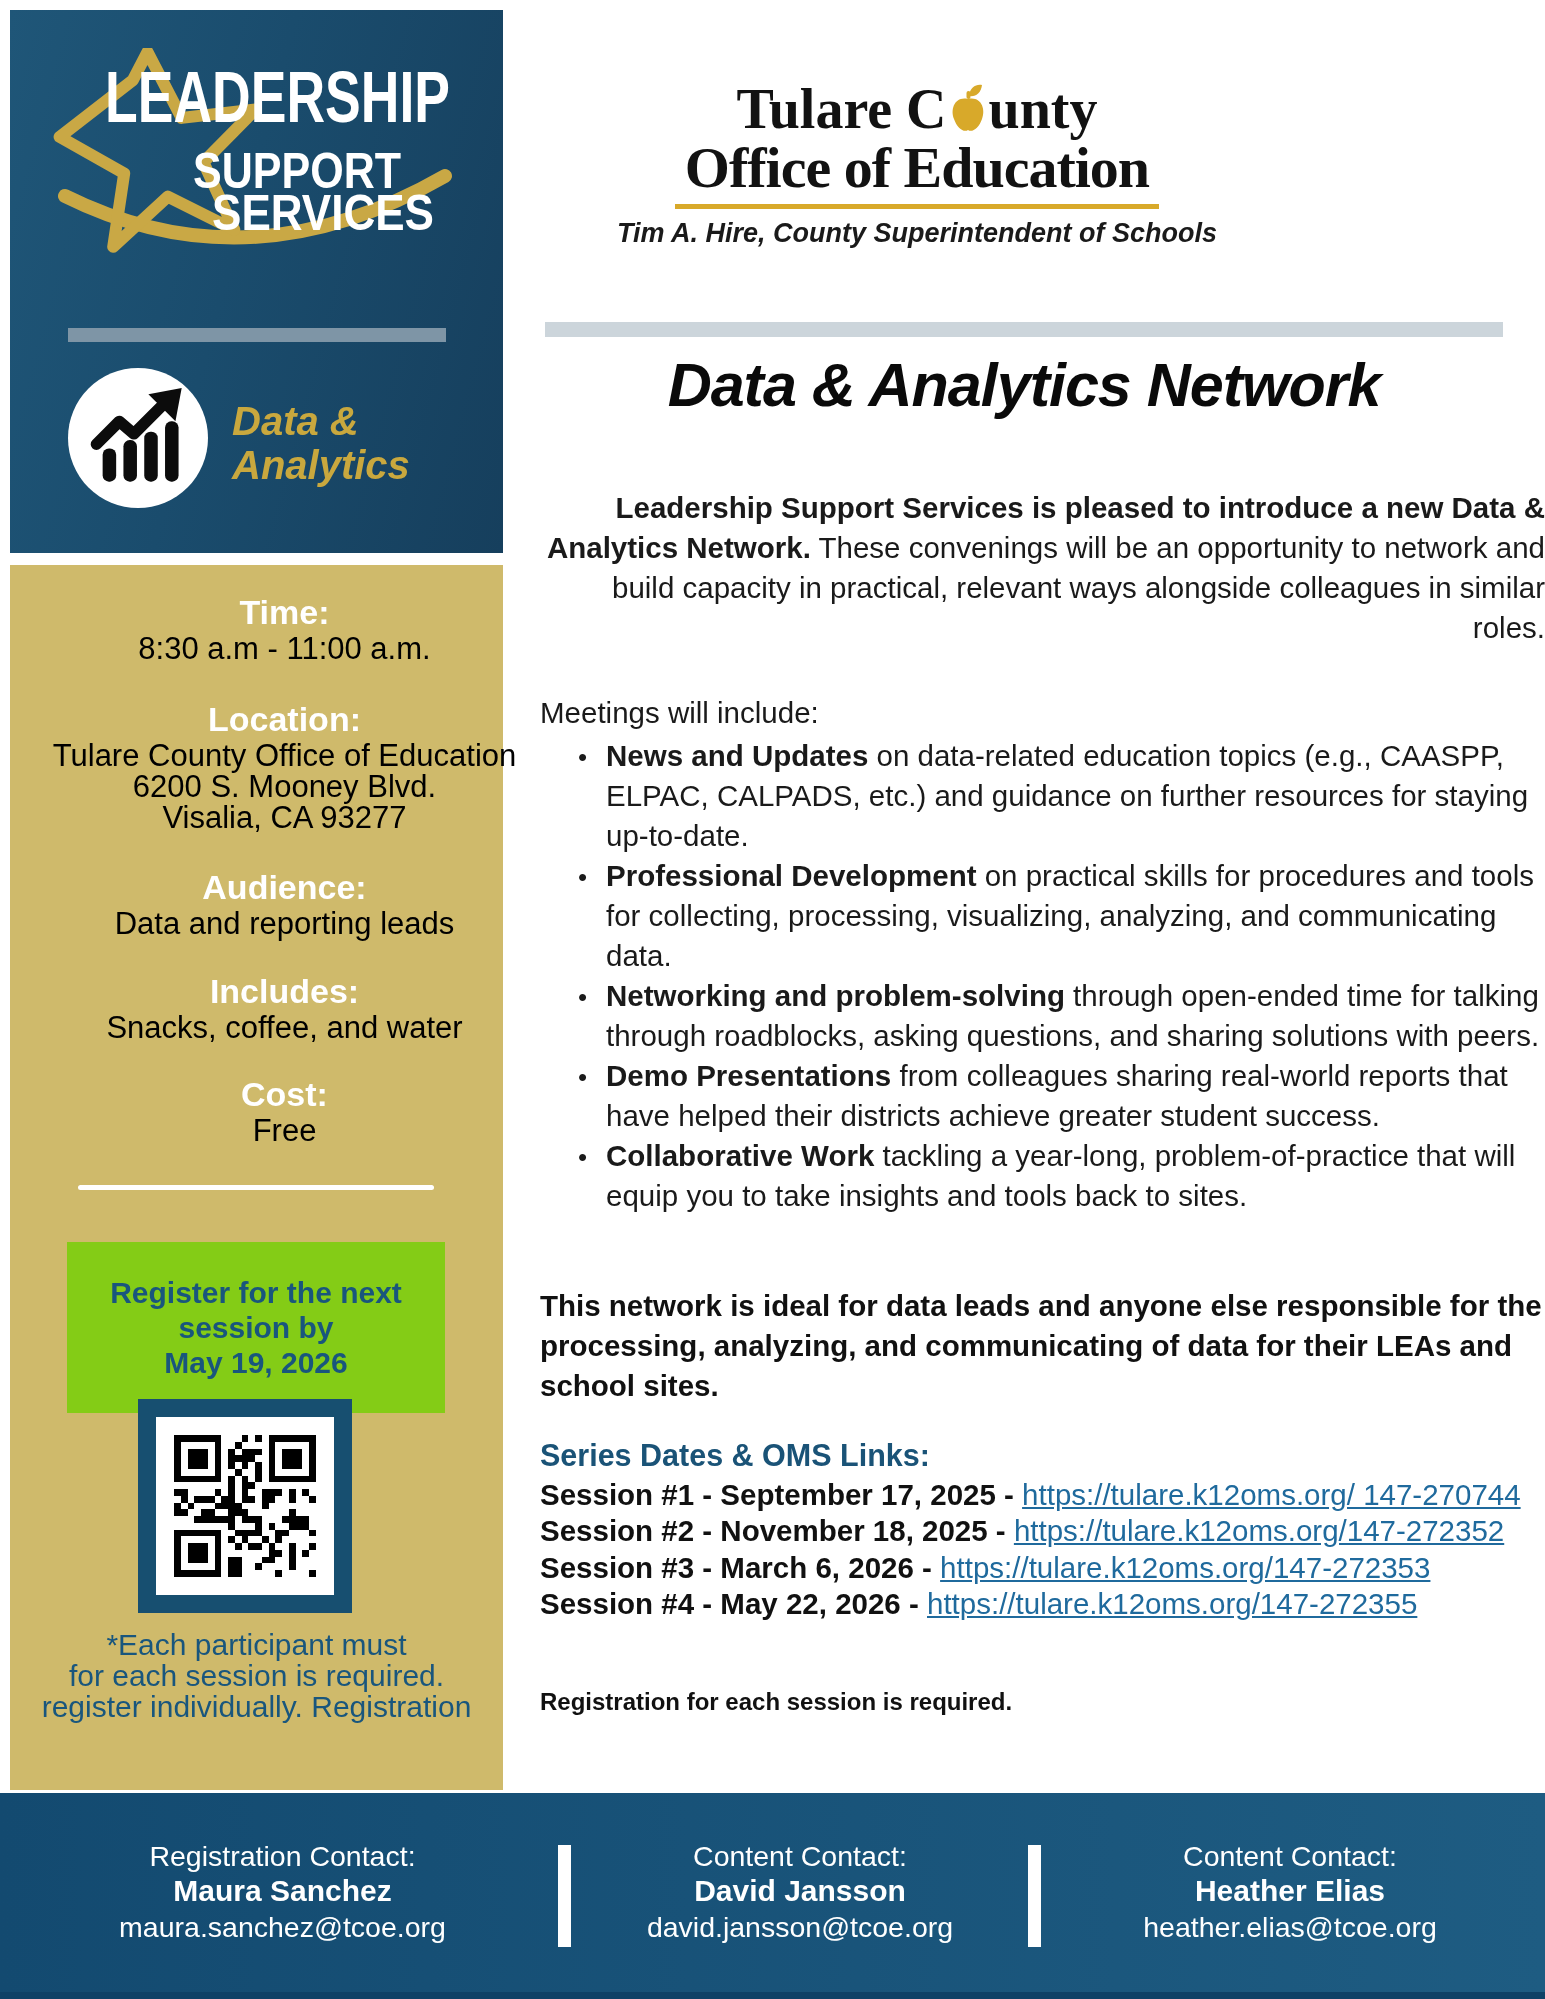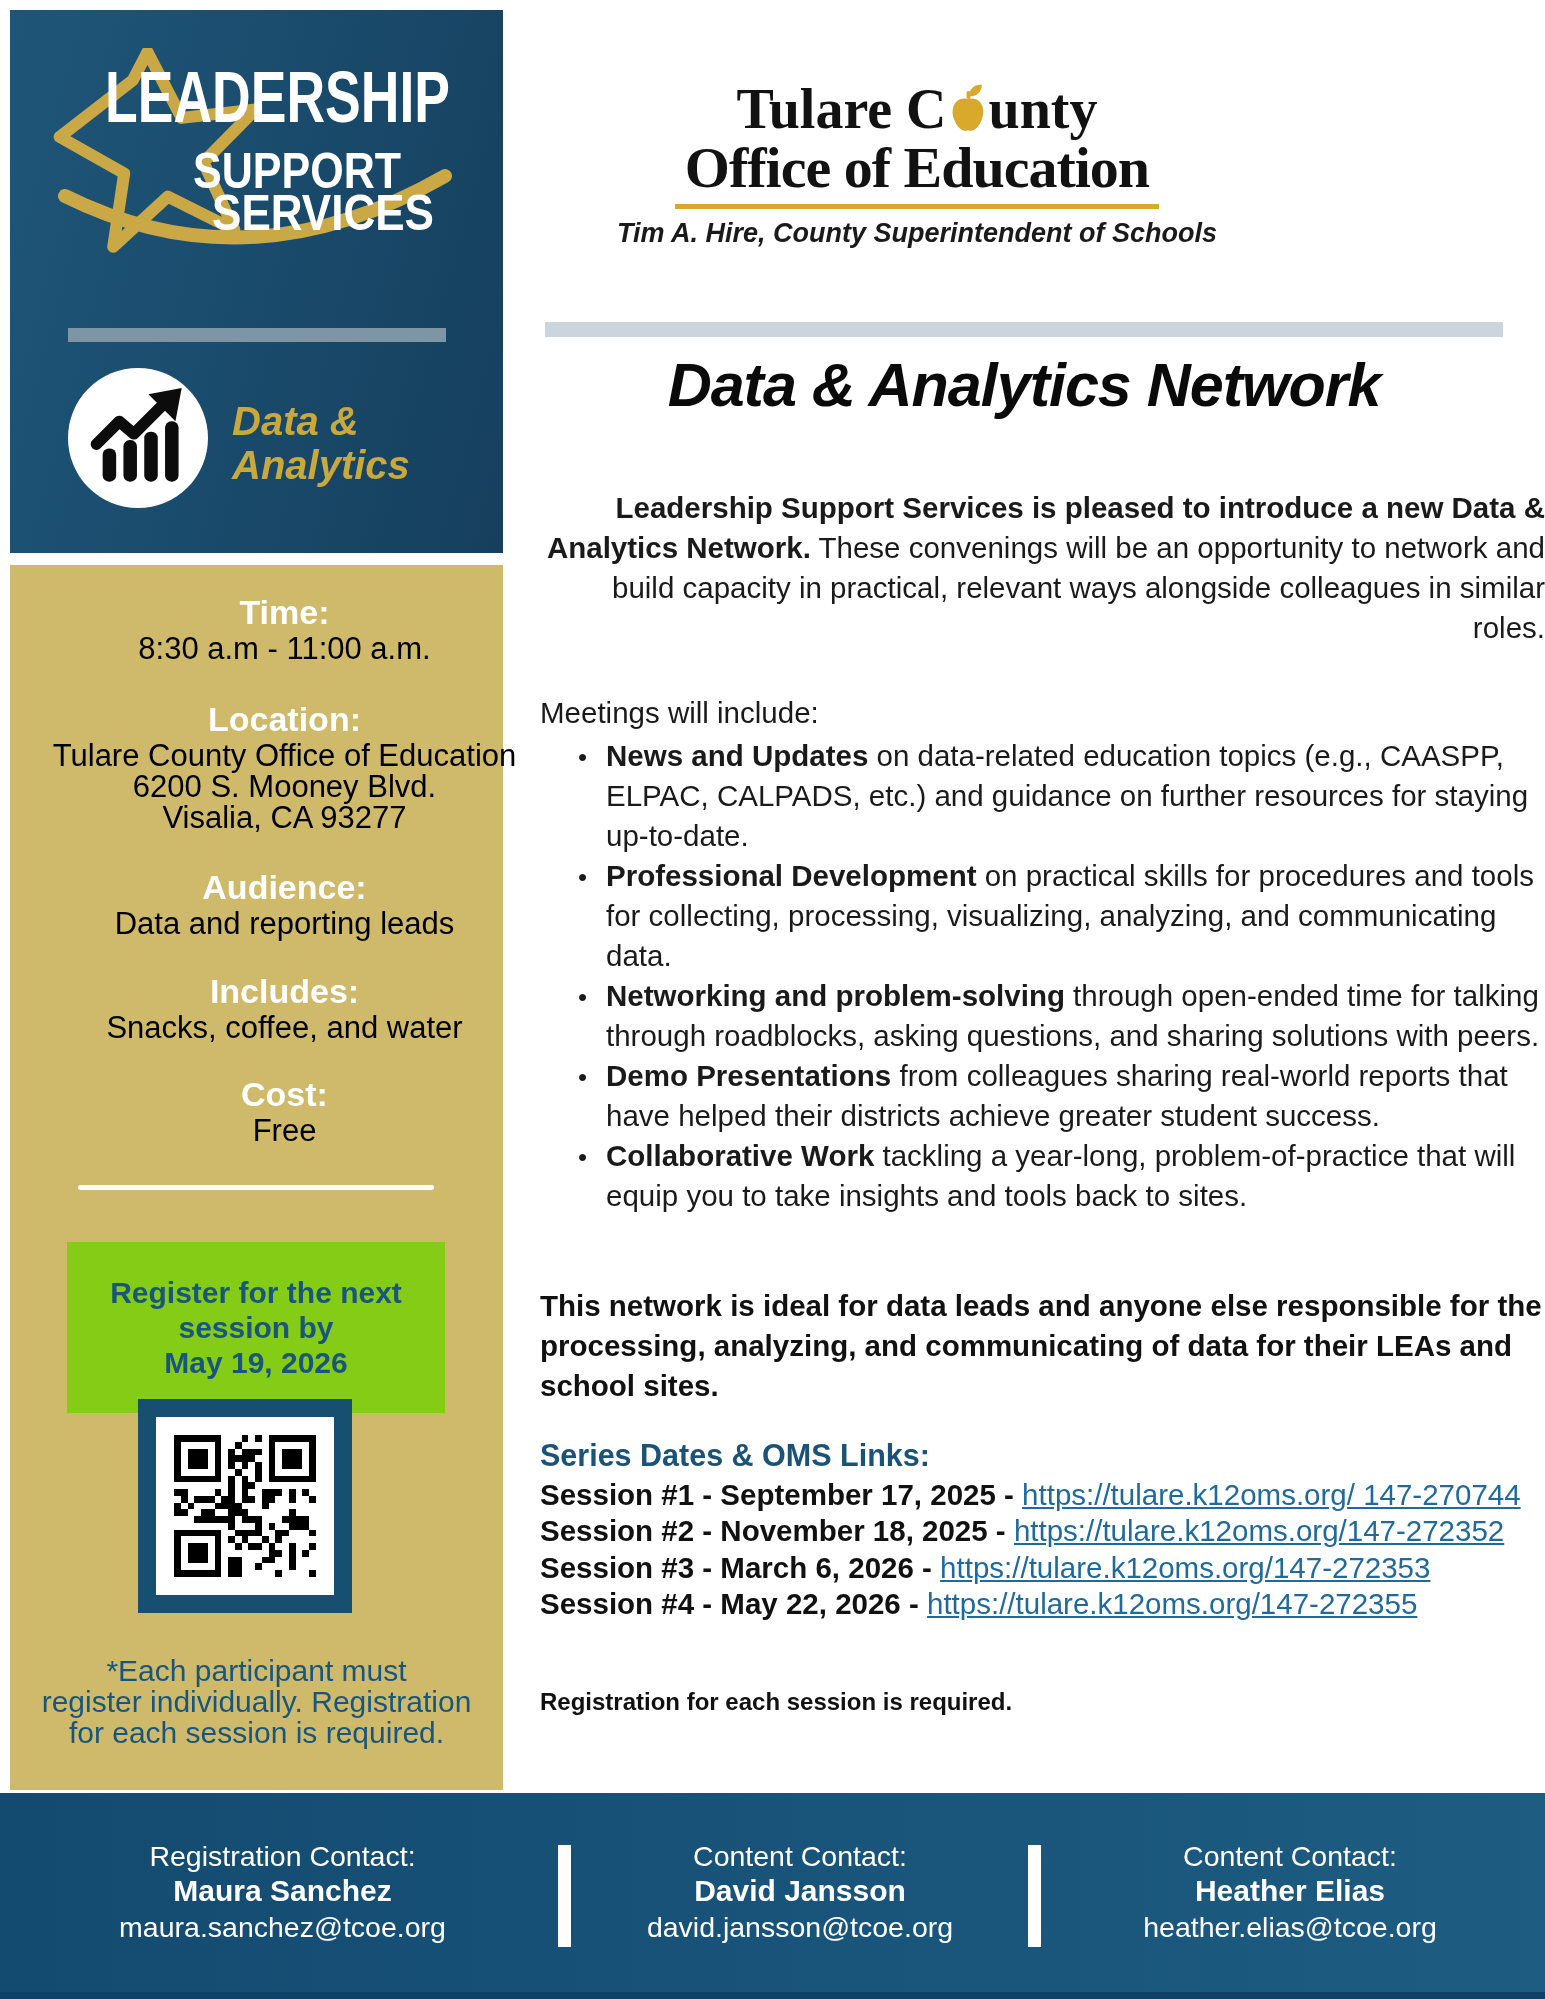--- a/index.html
+++ b/index.html
@@ -20,21 +20,21 @@
   .info-grp{position:absolute;left:0;width:493px;text-align:center;padding-left:28px;}
   .info-h{font-size:34px;font-weight:bold;color:#ffffff;line-height:42px;}
   .info-v{font-size:31px;color:#000000;line-height:31px;text-align:center;}
   .gold-hr{position:absolute;left:68px;top:620px;width:356px;height:5px;background:#fff;border-radius:3px;}
   .register-box{position:absolute;left:57px;top:677px;width:378px;height:171px;background:#84cc16;
                 display:flex;flex-direction:column;justify-content:center;text-align:center;
                 color:#19567d;font-weight:bold;font-size:30px;line-height:35px;}
   .qr-frame{position:absolute;left:128px;top:834px;width:214px;height:214px;background:#174f70;}
   .qr-white{position:absolute;left:18px;top:18px;width:178px;height:178px;background:#fff;}
   .qr-white svg{position:absolute;left:18px;top:18px;width:142px;height:142px;shape-rendering:crispEdges;fill:#000;}
-  .side-note{position:absolute;left:-10px;top:1090px;width:513px;text-align:center;
+  .side-note{position:absolute;left:-10px;top:1064px;width:513px;text-align:center;
              color:#19567d;font-size:30px;line-height:31px;}
   
   .tcoe{position:absolute;left:503px;top:80px;width:828px;text-align:center;color:#121212;}
   .tcoe-l1{font-family:"Liberation Serif",serif;font-weight:bold;font-size:56px;line-height:58px;}
   .tcoe-l2{font-family:"Liberation Serif",serif;font-weight:bold;font-size:58px;line-height:60px;letter-spacing:-1px;}
   .apple{display:inline-block;width:40px;height:52px;vertical-align:-6px;margin:0 1px;}
   .tcoe-rule{margin:6px auto 0 auto;width:484px;height:5px;background:#d8a92a;}
   .tcoe-sup{margin-top:9px;font-size:27px;font-weight:bold;font-style:italic;color:#1a1a1a;}
   
   .title-bar{position:absolute;left:545px;top:322px;width:958px;height:15px;background:#ccd5db;}
@@ -347,22 +347,22 @@
               <rect x="8" y="20" width="1" height="1"></rect>
               <rect x="9" y="20" width="1" height="1"></rect>
               <rect x="15" y="20" width="1" height="1"></rect>
               <rect x="20" y="20" width="1" height="1"></rect>
             </svg>
         </div>
       </div>
 
       <div class="side-note">
         <div>*Each participant must</div>
+        <div>for each session is required.</div>
         <div>register individually. Registration</div>
-        <div>for each session is required.</div>
       </div>
     </div>
   </aside>
 
   <header class="tcoe">
     <div class="tcoe-l1">
       <span>Tulare C</span><svg class="apple" viewBox="0 0 40 50">
         <path d="M21 13 C 22 4 28 1 34 2 C 33 10 28 14 21 13 Z" fill="#d8a92a"></path>
         <rect x="18.5" y="8" width="4" height="8" rx="2" fill="#d8a92a"></rect>
         <path d="M20 16 C 7 13 2 26 6 36 C 9 45 16 50 20 47 C 24 50 31 45 34 36 C 38 26 33 13 20 16 Z" fill="#d8a92a"></path>

